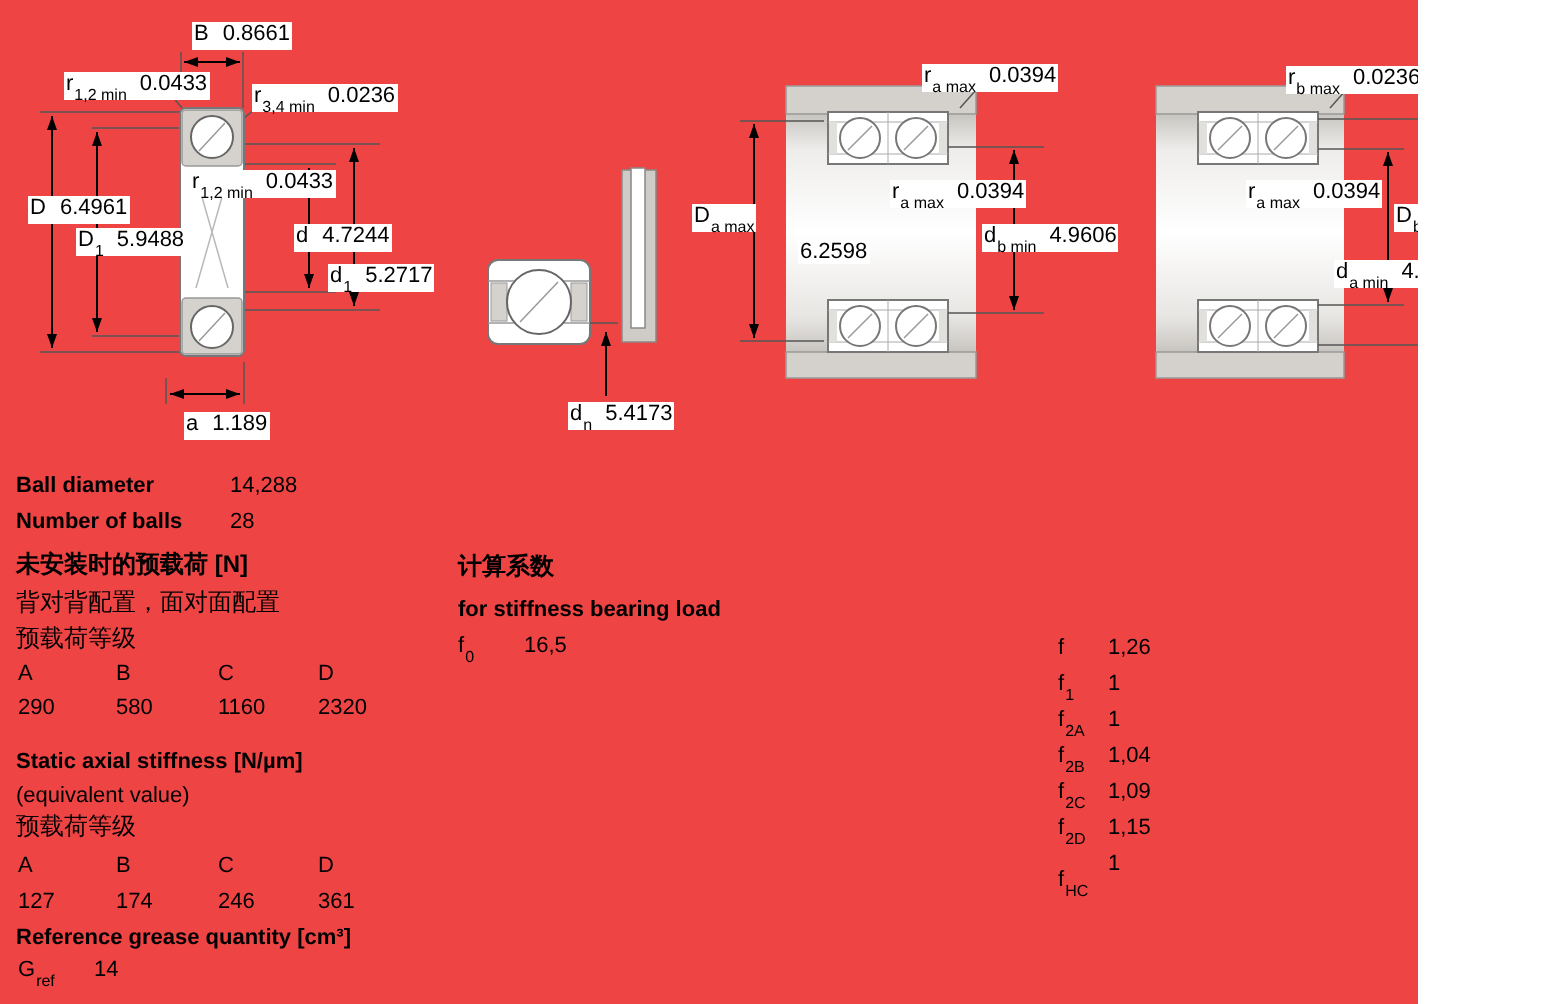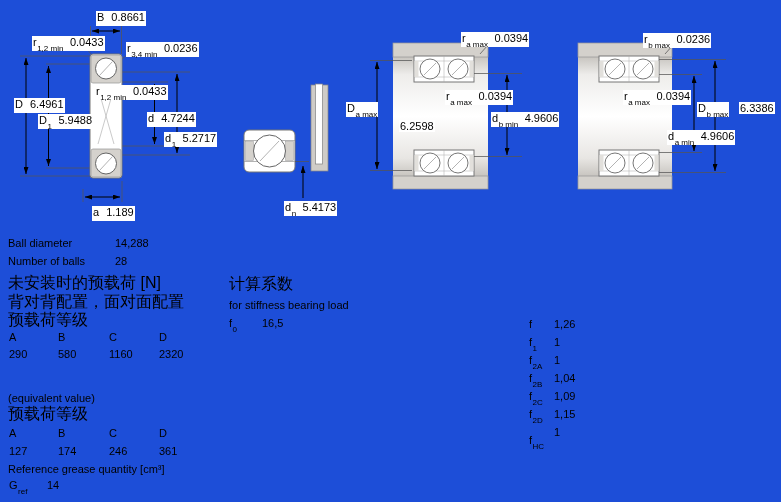--- a/index.html
+++ b/index.html
@@ -1,29 +1,29 @@
 <!DOCTYPE html>
 <html><head>
 <meta charset="utf-8">
 <style>
   html,body { margin:0; padding:0; background:#fff; }
   .page {
-    position:relative; width:781px; height:502px; background:#1d4ed8;
+    position:relative; width:709px; height:502px; background:#ef4444;
     font-family:"Liberation Sans","DejaVu Sans",sans-serif; color:#000; overflow:hidden;
   }
   .linework { position:absolute; left:0; top:0; }
   .dim {
     position:absolute; font-size:11px; line-height:12px; white-space:nowrap;
     background:#fff; padding:0 1px;
   }
   .dim sub, .txt sub { font-size:8px; line-height:8px; position:relative; top:2px; left:0.5px; }
   .dim .val { margin-left:7px; }
   .txt { position:absolute; font-size:11px; line-height:13px; white-space:nowrap; }
-  .txt.cn { font-size:16px; }
-  .bold { font-weight:normal; }
+  .txt.cn { font-size:12px; }
+  .bold { font-weight:bold; }
 </style>
 </head>
 <body>
 
 <div class="page">
 
   <svg class="linework" width="781" height="502" viewBox="0 0 781 502">
     <defs>
       <linearGradient id="shaft" x1="0" y1="0" x2="0" y2="1">
         <stop offset="0" stop-color="#c8c5c0"></stop>
@@ -176,20 +176,21 @@
   <span class="txt cn" style="left:8px;top:313px">预载荷等级</span>
   <span class="txt" style="left:9px;top:331px">A</span>
   <span class="txt" style="left:58px;top:331px">B</span>
   <span class="txt" style="left:109px;top:331px">C</span>
   <span class="txt" style="left:159px;top:331px">D</span>
   <span class="txt" style="left:9px;top:348px">290</span>
   <span class="txt" style="left:58px;top:348px">580</span>
   <span class="txt" style="left:109px;top:348px">1160</span>
   <span class="txt" style="left:159px;top:348px">2320</span>
 
+  <span class="txt bold" style="left:8px;top:375px">Static axial stiffness [N/µm]</span>
   <span class="txt" style="left:8px;top:392px">(equivalent value)</span>
   <span class="txt cn" style="left:8px;top:407px">预载荷等级</span>
   <span class="txt" style="left:9px;top:427px">A</span>
   <span class="txt" style="left:58px;top:427px">B</span>
   <span class="txt" style="left:109px;top:427px">C</span>
   <span class="txt" style="left:159px;top:427px">D</span>
   <span class="txt" style="left:9px;top:445px">127</span>
   <span class="txt" style="left:58px;top:445px">174</span>
   <span class="txt" style="left:109px;top:445px">246</span>
   <span class="txt" style="left:159px;top:445px">361</span>

